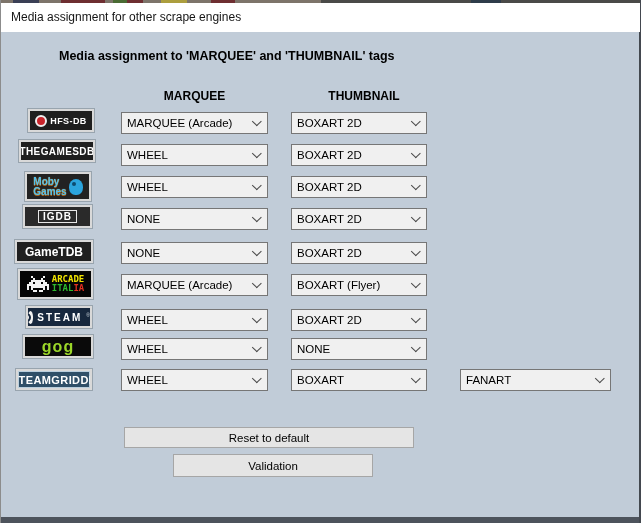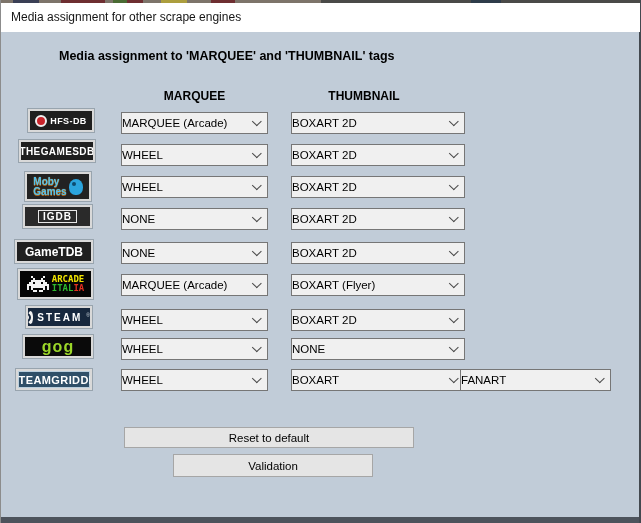--- a/index.html
+++ b/index.html
@@ -29,26 +29,26 @@
   .heading { position:absolute; left:58px; top:49px; font-size:12.5px; font-weight:bold; color:#000; }
 
   .col-head { position:absolute; top:89px; font-size:12px; font-weight:bold; color:#000000; text-align:center; }
   .ch-m { left:120px; width:147px; }
   .ch-t { left:290px; width:146px; }
   .ch-h { left:459px; width:151px; }
 
   
   .combo { position:absolute; height:22px; background:#f0f0f0; border:1px solid #767676;
            display:flex; align-items:center; cursor:default; }
-  .combo .ctext { flex:1; font-size:11.5px; color:#000; white-space:nowrap; overflow:hidden; }
+  .combo .ctext { flex:1; padding-left:5px; font-size:11.5px; color:#000; white-space:nowrap; overflow:hidden; }
   .combo .chev { width:20px; display:flex; align-items:center; justify-content:center; }
   .chev b { display:block; width:7px; height:7px; border-left:1px solid #4b4b4b; border-bottom:1px solid #4b4b4b;
             transform:rotate(-45deg) translate(1px,-2px); }
   .col-m { left:120px; width:147px; }
-  .col-t { left:290px; width:174px; }
+  .col-t { left:290px; width:136px; }
   .col-h { left:459px; width:151px; }
   .r1{top:112px;} .r2{top:144px;} .r3{top:176px;} .r4{top:208px;} .r5{top:242px;}
   .r6{top:274px;} .r7{top:309px;} .r8{top:338px;} .r9{top:369px;}
 
   
   .logo { position:absolute; background:#1f1f1f; border:2px solid #d9d9d9; box-shadow:0 0 0 1px #98a4ae;
           display:flex; align-items:center; justify-content:center; color:#fff; overflow:hidden; }
   .lg-hfsdb       { left:27px; top:109px; width:66px; height:23px; gap:3px; }
   .lg-thegamesdb  { left:18px; top:140px; width:76px; height:22px; }
   .lg-mobygames   { left:24px; top:172px; width:66px; height:29px; gap:2px; background:#222; }

